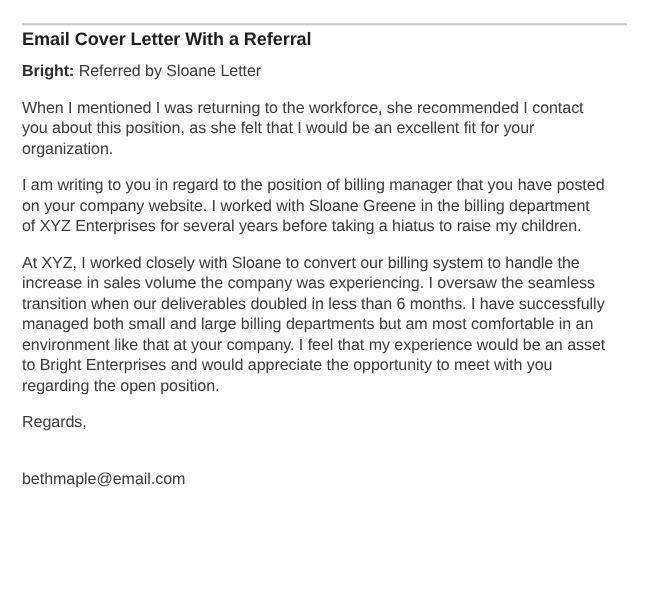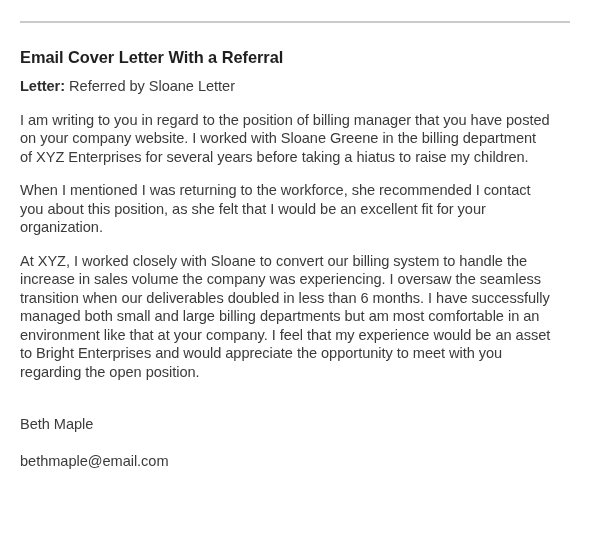--- a/index.html
+++ b/index.html
@@ -24,21 +24,21 @@
   }
 
   .top-rule {
     margin-top: 21px;
     width: 550px;
     height: 2px;
     background: #cbcbcb;
   }
 
   .title {
-    margin-top: 24px;
+    margin-top: 3px;
     font-size: 16.4px;
     line-height: 21px;
     font-weight: 700;
     color: #1f1f1f;
   }
 
   .subject {
     margin-top: 9px;
   }
   .subject .label {
@@ -67,42 +67,42 @@
 </head>
 <body>
 
 <div class="page">
 
   <div class="top-rule"></div>
 
   <h1 class="title">Email Cover Letter With a Referral</h1>
 
   <p class="subject">
-    <span class="label">Letter:</span>
+    <span class="label">Bright:</span>
     <span class="value">Referred by Sloane Letter</span>
   </p>
 
 
+  <p class="para">When I mentioned I was returning to the workforce, she recommended I contact
+you about this position, as she felt that I would be an excellent fit for your
+organization.</p>
+
   <p class="para">I am writing to you in regard to the position of billing manager that you have posted
 on your company website. I worked with Sloane Greene in the billing department
 of XYZ Enterprises for several years before taking a hiatus to raise my children.</p>
-
-  <p class="para">When I mentioned I was returning to the workforce, she recommended I contact
-you about this position, as she felt that I would be an excellent fit for your
-organization.</p>
 
   <p class="para">At XYZ, I worked closely with Sloane to convert our billing system to handle the
 increase in sales volume the company was experiencing. I oversaw the seamless
 transition when our deliverables doubled in less than 6 months. I have successfully
 managed both small and large billing departments but am most comfortable in an
 environment like that at your company. I feel that my experience would be an asset
 to Bright Enterprises and would appreciate the opportunity to meet with you
 regarding the open position.</p>
 
 
+  <p class="closing">Regards,</p>
 
   <div class="signature">
-    <div>Beth Maple</div>
     <div>bethmaple@email.com</div>
     
   </div>
 
 </div>
 
 </body></html>

